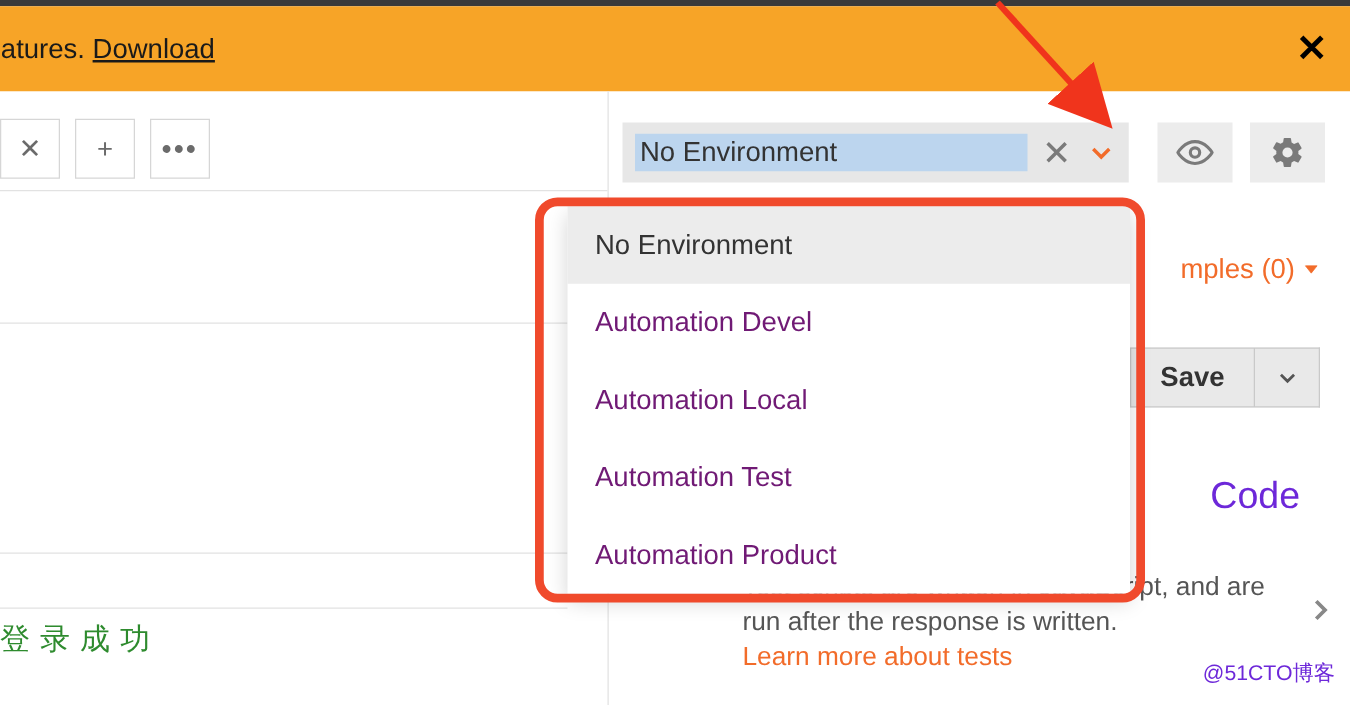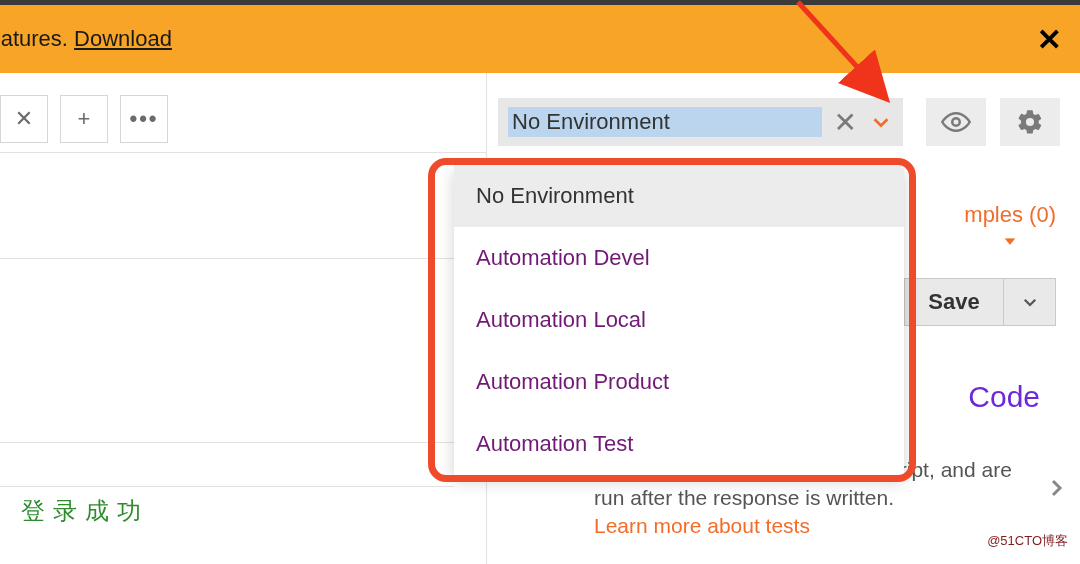--- a/index.html
+++ b/index.html
@@ -32,38 +32,38 @@
   .dropdown-highlight { position: absolute; left: 428px; top: 158px; width: 488px; height: 324px; border: 7px solid #f04a2c; border-radius: 18px; pointer-events: none; z-index: 50; }
   .dropdown { position: absolute; left: 454px; top: 165px; width: 450px; background: #fff; box-shadow: 0 6px 16px rgba(0,0,0,0.18); z-index: 40; }
   .dropdown-item { height: 62px; display: flex; align-items: center; padding-left: 22px; font-size: 22px; color: #701a75; cursor: pointer; }
   .dropdown-item.selected { background: #ececec; color: #333; }
 
   .left-hline1 { position: absolute; left: 0; top: 152px; width: 486px; height: 1px; background: #e2e2e2; }
   .left-hline2 { position: absolute; left: 0; top: 258px; width: 454px; height: 1px; background: #e2e2e2; }
   .left-hline3 { position: absolute; left: 0; top: 442px; width: 454px; height: 1px; background: #e2e2e2; }
   .left-hline4 { position: absolute; left: 0; top: 486px; width: 454px; height: 1px; background: #e2e2e2; }
 
-  .left-result { position: absolute; left: 0; top: 495px; font-size: 24px; color: #2e8b2e; letter-spacing: 8px; padding-left: 21px; }
+  .left-result { position: absolute; left: 0; top: 495px; font-size: 24px; color: #2e8b2e; letter-spacing: 8px; }
 
-  .examples-link { position: absolute; right: 24px; top: 202px; font-size: 22px; color: #f26c2a; display: flex; align-items: center; gap: 6px; flex-direction: column; }
+  .examples-link { position: absolute; right: 24px; top: 202px; font-size: 22px; color: #f26c2a; display: flex; align-items: center; gap: 6px; }
   .examples-link svg { stroke: #f26c2a; fill: #f26c2a; }
 
   .save-group { position: absolute; right: 24px; top: 278px; display: flex; }
   .save-btn { width: 100px; height: 48px; background: #e9e9e9; border: 1px solid #c9c9c9; display: flex; align-items: center; justify-content: center; font-size: 22px; font-weight: 600; color: #333; cursor: pointer; }
   .save-caret { width: 52px; height: 48px; background: #e9e9e9; border: 1px solid #c9c9c9; border-left: none; display: flex; align-items: center; justify-content: center; cursor: pointer; }
 
   .code-link { position: absolute; right: 40px; top: 380px; font-size: 30px; color: #6d28d9; }
 
   .info-text { position: absolute; left: 594px; top: 456px; width: 420px; font-size: 21px; color: #555; line-height: 1.35; }
   .info-text .struck { text-decoration: line-through; }
   .info-caret { position: absolute; right: 12px; top: 476px; }
 
   .learn-link { position: absolute; left: 594px; top: 514px; font-size: 21px; color: #f26c2a; }
 
-  .watermark { position: absolute; right: 12px; bottom: 14px; font-size: 13px; color: #7f1d1d; }
+  .watermark { position: absolute; right: 12px; bottom: 14px; font-size: 17px; color: #6d28d9; }
 </style>
 </head>
 <body>
 
 <div class="top-border"></div>
 
 <div class="banner">
   <span class="banner-text">
     <span>e features. </span><a class="dl" href="#">Download</a>
   </span>
@@ -106,22 +106,22 @@
         <polygon points="0 0, 10 5, 0 10" fill="#f0341c"></polygon>
       </marker>
     </defs>
   <line x1="10" y1="10" x2="92" y2="100" stroke="#f0341c" stroke-width="5" marker-end="url(#ah)"></line>
 </svg>
 
 <div class="dropdown">
   <div class="dropdown-item selected">No Environment</div>
   <div class="dropdown-item">Automation Devel</div>
   <div class="dropdown-item">Automation Local</div>
+  <div class="dropdown-item">Automation Test</div>
   <div class="dropdown-item">Automation Product</div>
-  <div class="dropdown-item">Automation Test</div>
 </div>
 <div class="dropdown-highlight"></div>
 
 <div class="left-hline1"></div>
 <div class="left-hline2"></div>
 <div class="left-hline3"></div>
 <div class="left-hline4"></div>
 <div class="left-result">登录成功</div>
 
 <div class="examples-link">

